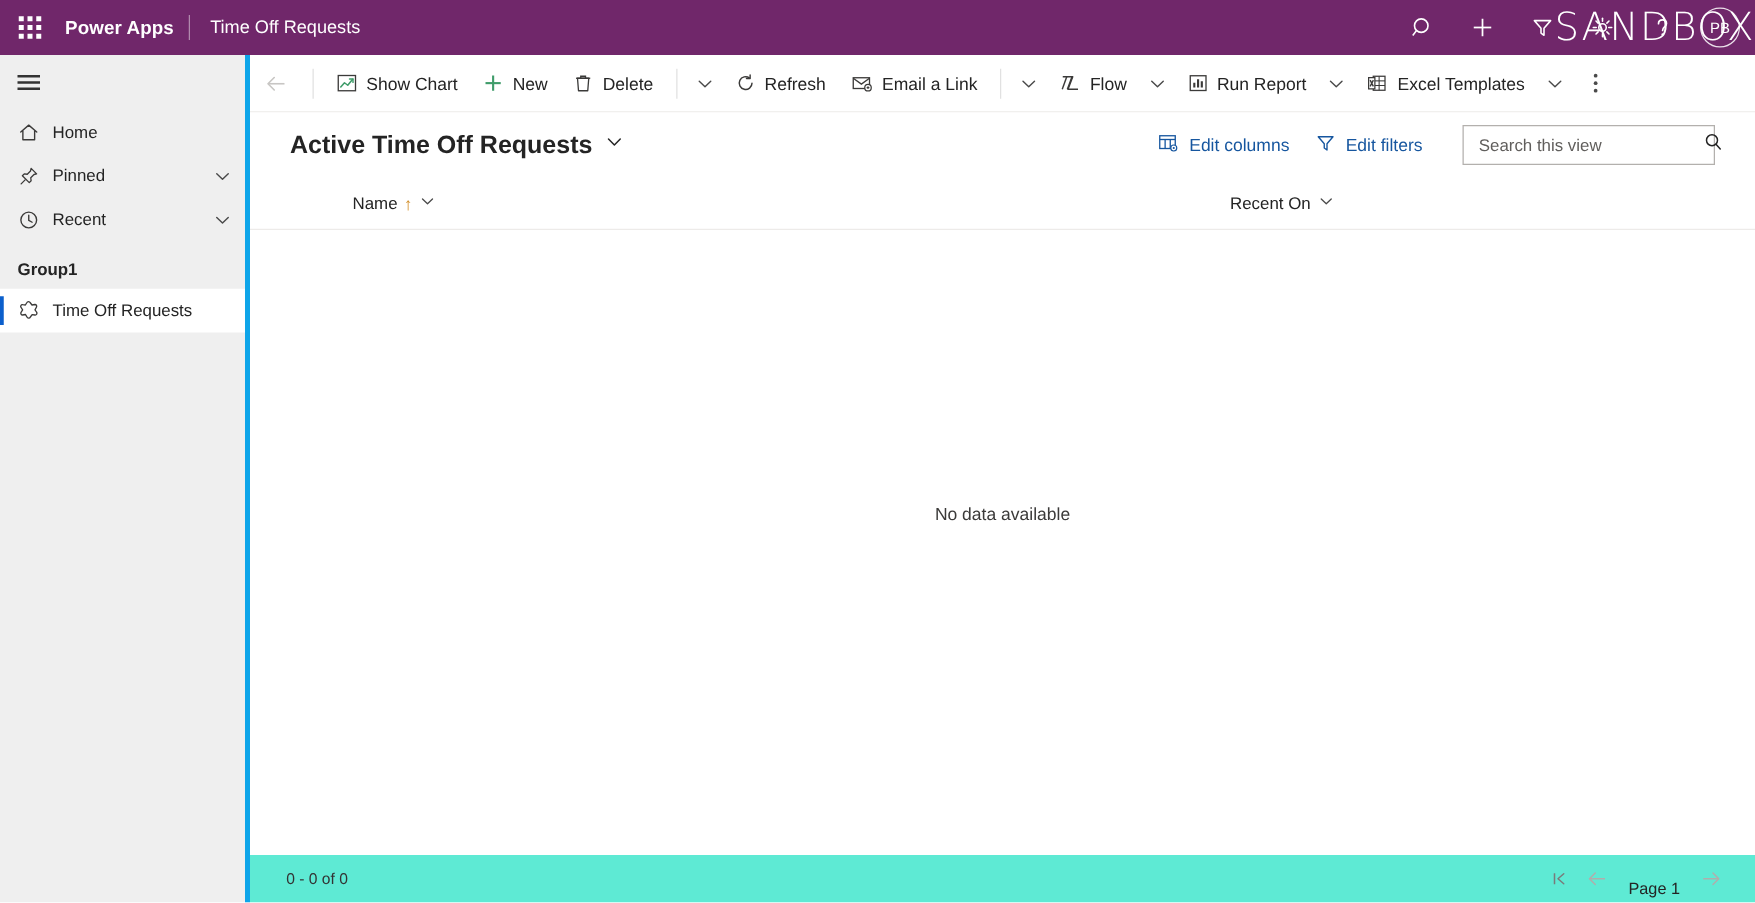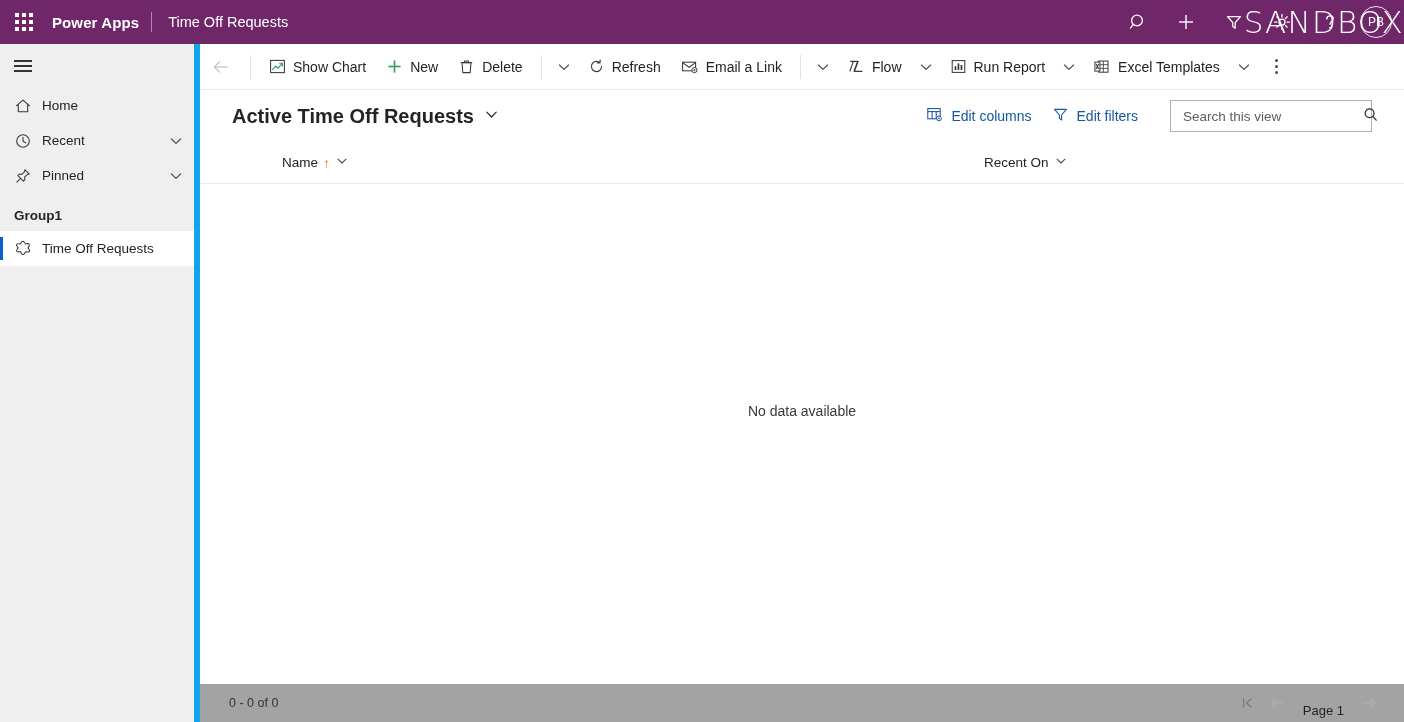--- a/index.html
+++ b/index.html
@@ -62,21 +62,21 @@
     border: 1px solid rgba(255,255,255,.85);
     display: flex; align-items: center; justify-content: center;
     font-size: 12px; color: #ffffff; margin-left: 6px; margin-right: 6px;
     cursor: pointer;
     text-align: center;
   }
 
   
   .sidebar {
     position: absolute; top: 44px; left: 0; width: 200px; height: 678px;
-    background: #efefef; border-right: 6px solid #0ea5e9;
+    background: #efefef; border-right: 4px solid #0ea5e9;
   }
   .hamburger {
     height: 44px; display: flex; align-items: center; padding-left: 14px; cursor: pointer;
   }
   .hamburger .bars { width: 18px; }
   .hamburger .bars i { display: block; height: 1.6px; background: #333333; margin: 3.4px 0; }
   .nav-item {
     height: 35px; display: flex; align-items: center;
     padding-left: 14px; padding-right: 10px; cursor: pointer; position: relative;
     font-size: 13.5px; color: #242424;
@@ -166,21 +166,21 @@
 
   .grid-body {
     position: absolute; top: 184px; left: 200px; width: 1204px; height: 500px;
     background: #ffffff; display: flex; align-items: center; justify-content: center;
   }
   .nodata { font-size: 14px; color: #3b3a39; margin-top: -46px; }
 
   
   .footer {
     position: absolute; bottom: 0; left: 200px; width: 1204px; height: 38px;
-    background: #a3a3a3; display: flex; align-items: center;
+    background: #5eead4; display: flex; align-items: center;
   }
   .rec-count { font-size: 12.5px; color: #333333; padding-left: 29px; }
   .pager { margin-left: auto; display: flex; align-items: flex-end; gap: 0; padding-right: 20px; }
   .pg-btn {
     width: 30px; height: 30px; display: flex; align-items: center; justify-content: center;
     cursor: pointer;
   }
   .pg-label { font-size: 13px; color: #242424; padding: 0 10px; }
   svg { overflow: visible; }
 </style>
@@ -268,40 +268,40 @@
         <svg width="18" height="18" viewBox="0 0 18 18">
           <path d="M2.6 8.6 L9 3.1 L15.4 8.6 M4.3 7.6 V14.8 H13.7 V7.6" fill="none" stroke="#3b3a39" stroke-width="1.1" stroke-linejoin="round" stroke-linecap="round"></path>
         </svg>
       </span>
       <span class="lbl">Home</span>
     </div>
 
     <div class="nav-item">
       <span class="ico">
         <svg width="18" height="18" viewBox="0 0 18 18">
-          <circle cx="9" cy="9" r="6.3" fill="none" stroke="#3b3a39" stroke-width="1.1"></circle>
-          <path d="M9 5.2 V9.2 L11.7 10.8" fill="none" stroke="#3b3a39" stroke-width="1.1" stroke-linecap="round"></path>
-        </svg>
-      </span>
-      <span class="lbl">Recent</span>
+          <path d="M10.9 2.7 L15.3 7.1 L13.2 7.6 L10.6 10.2 L10.9 12.6 L9.4 14.1 L3.9 8.6 L5.4 7.1 L7.8 7.4 L10.4 4.8 Z" fill="none" stroke="#3b3a39" stroke-width="1.05" stroke-linejoin="round"></path>
+          <line x1="6.1" y1="11.9" x2="2.9" y2="15.1" stroke="#3b3a39" stroke-width="1.05" stroke-linecap="round"></line>
+        </svg>
+      </span>
+      <span class="lbl">Pinned</span>
       <span class="chev">
         <svg width="16" height="16" viewBox="0 0 16 16">
           <path d="M3.4 6 L8 10.4 L12.6 6" fill="none" stroke="#4a4a4a" stroke-width="1.15" stroke-linecap="round" stroke-linejoin="round"></path>
         </svg>
       </span>
     </div>
 
     <div class="nav-item">
       <span class="ico">
         <svg width="18" height="18" viewBox="0 0 18 18">
-          <path d="M10.9 2.7 L15.3 7.1 L13.2 7.6 L10.6 10.2 L10.9 12.6 L9.4 14.1 L3.9 8.6 L5.4 7.1 L7.8 7.4 L10.4 4.8 Z" fill="none" stroke="#3b3a39" stroke-width="1.05" stroke-linejoin="round"></path>
-          <line x1="6.1" y1="11.9" x2="2.9" y2="15.1" stroke="#3b3a39" stroke-width="1.05" stroke-linecap="round"></line>
-        </svg>
-      </span>
-      <span class="lbl">Pinned</span>
+          <circle cx="9" cy="9" r="6.3" fill="none" stroke="#3b3a39" stroke-width="1.1"></circle>
+          <path d="M9 5.2 V9.2 L11.7 10.8" fill="none" stroke="#3b3a39" stroke-width="1.1" stroke-linecap="round"></path>
+        </svg>
+      </span>
+      <span class="lbl">Recent</span>
       <span class="chev">
         <svg width="16" height="16" viewBox="0 0 16 16">
           <path d="M3.4 6 L8 10.4 L12.6 6" fill="none" stroke="#4a4a4a" stroke-width="1.15" stroke-linecap="round" stroke-linejoin="round"></path>
         </svg>
       </span>
     </div>
 
     <div class="nav-group">Group1</div>
 
     <div class="nav-item selected">

